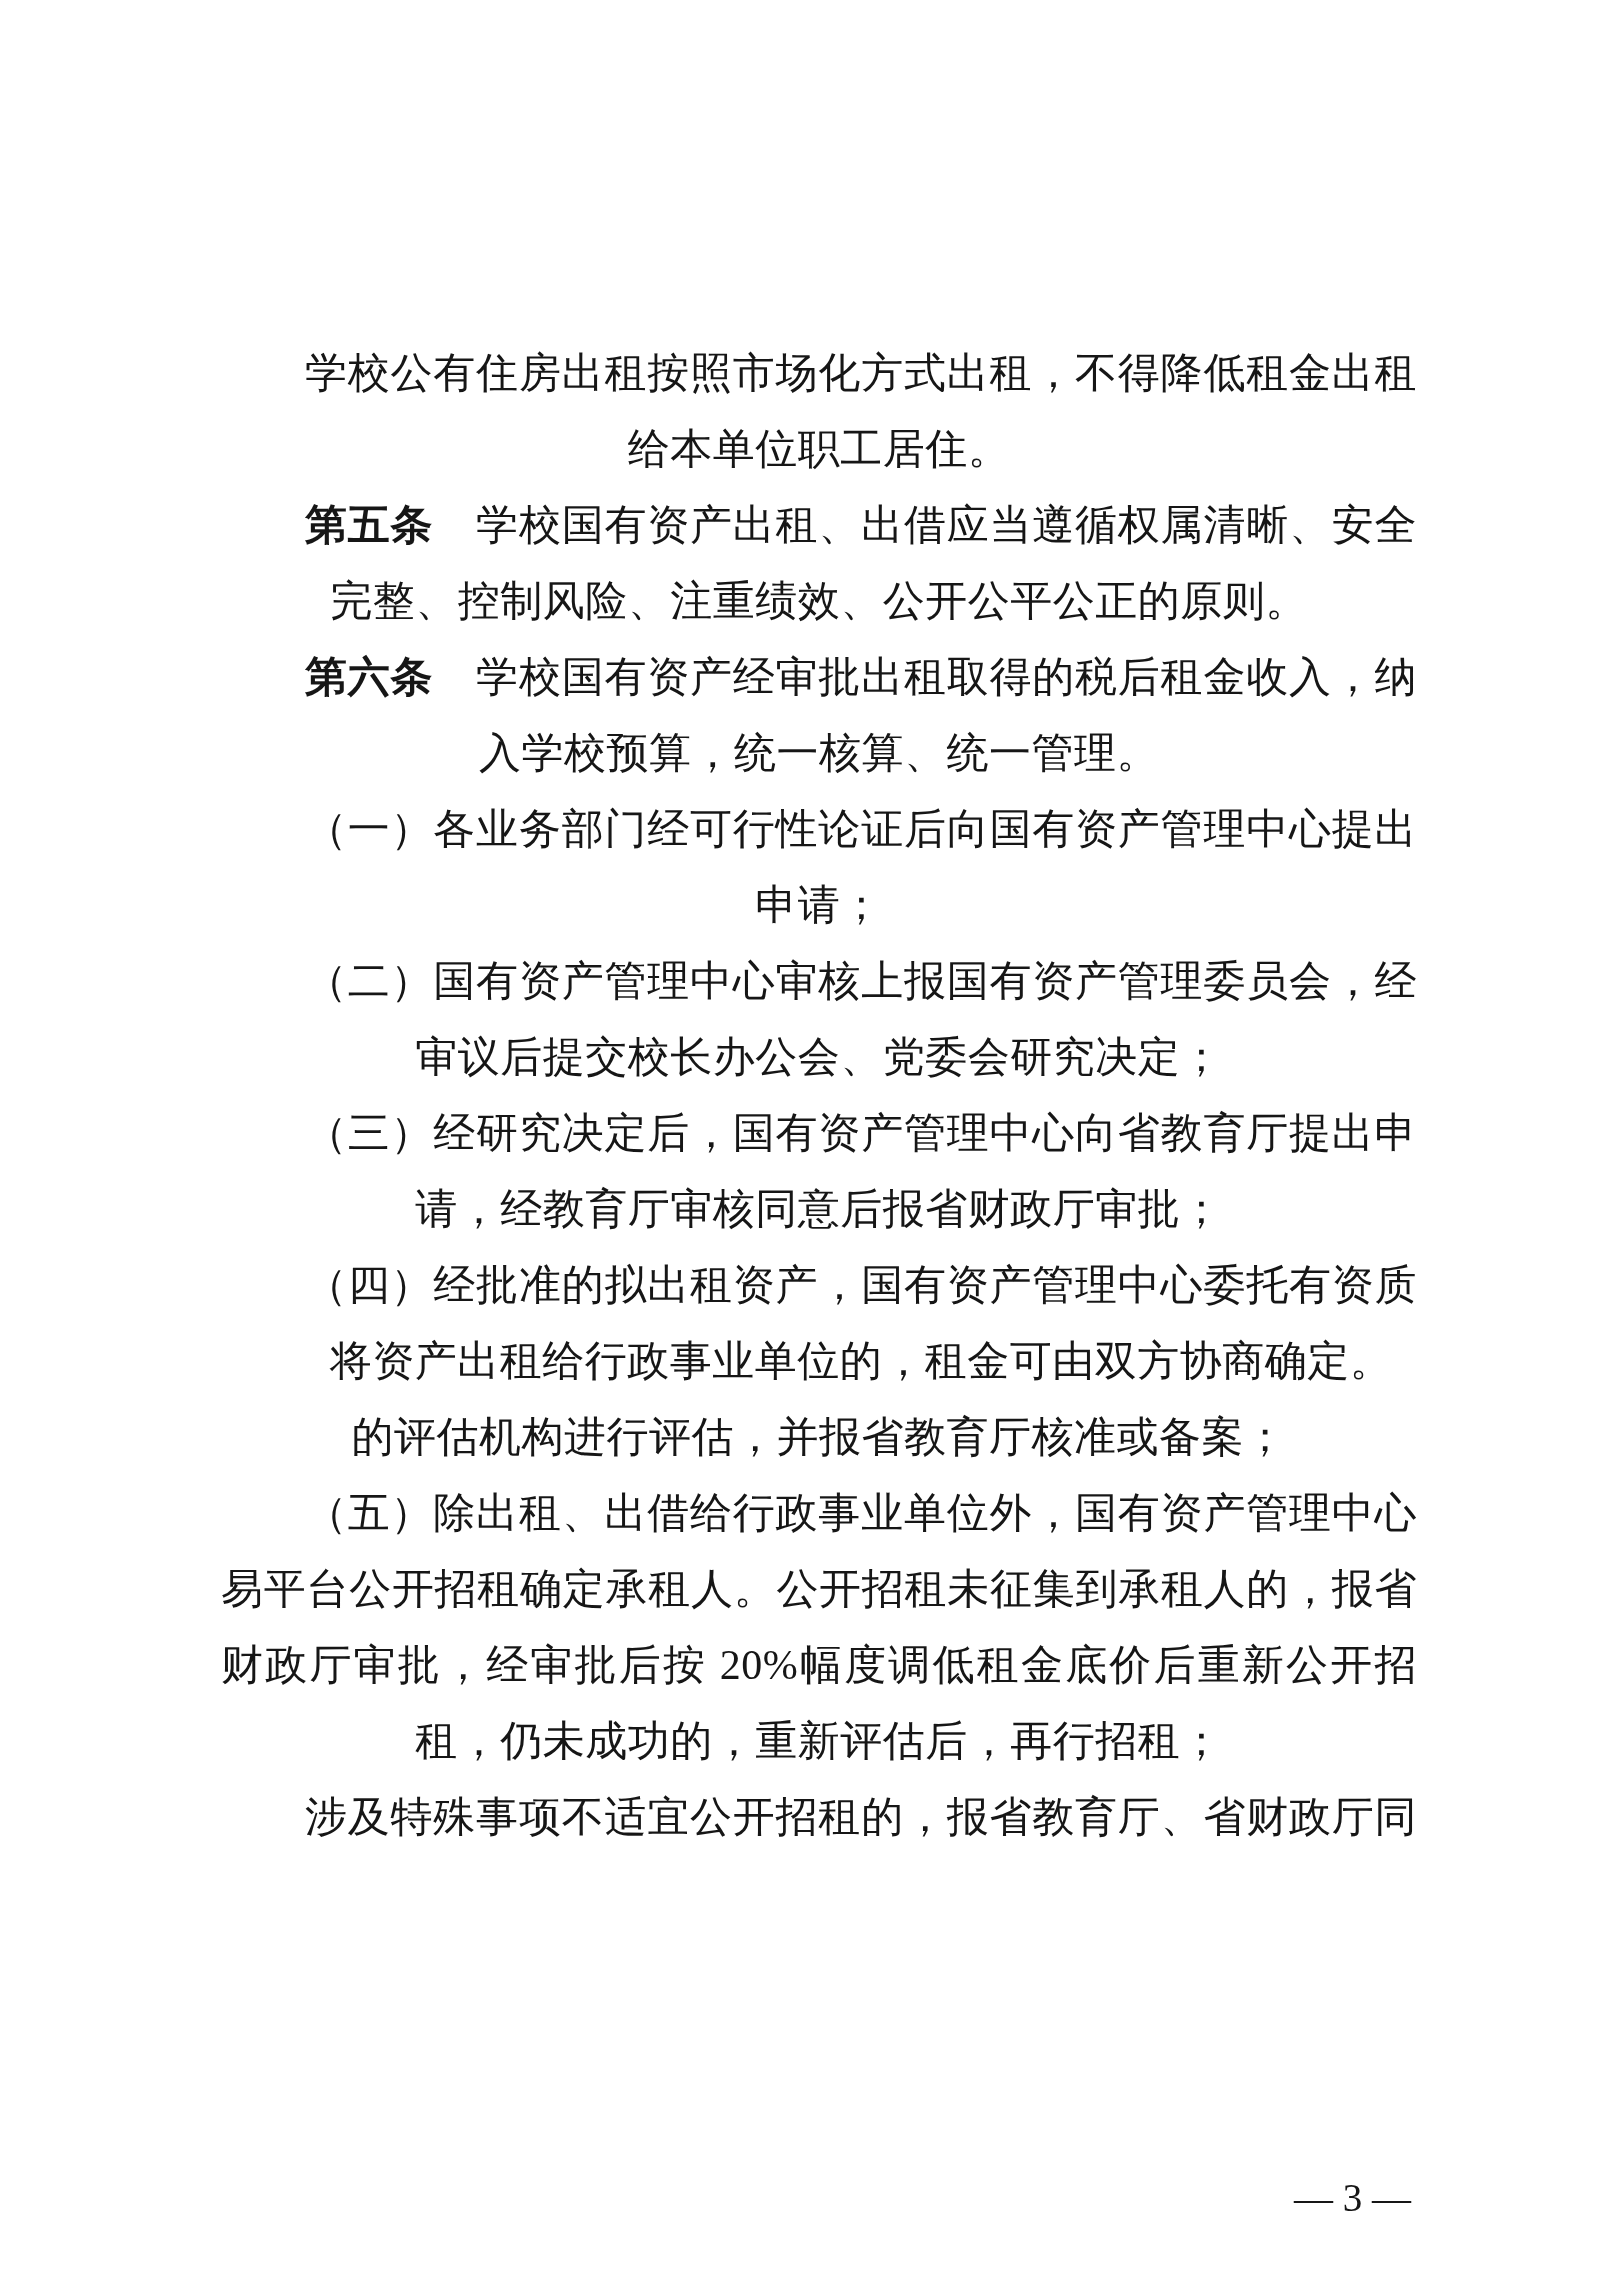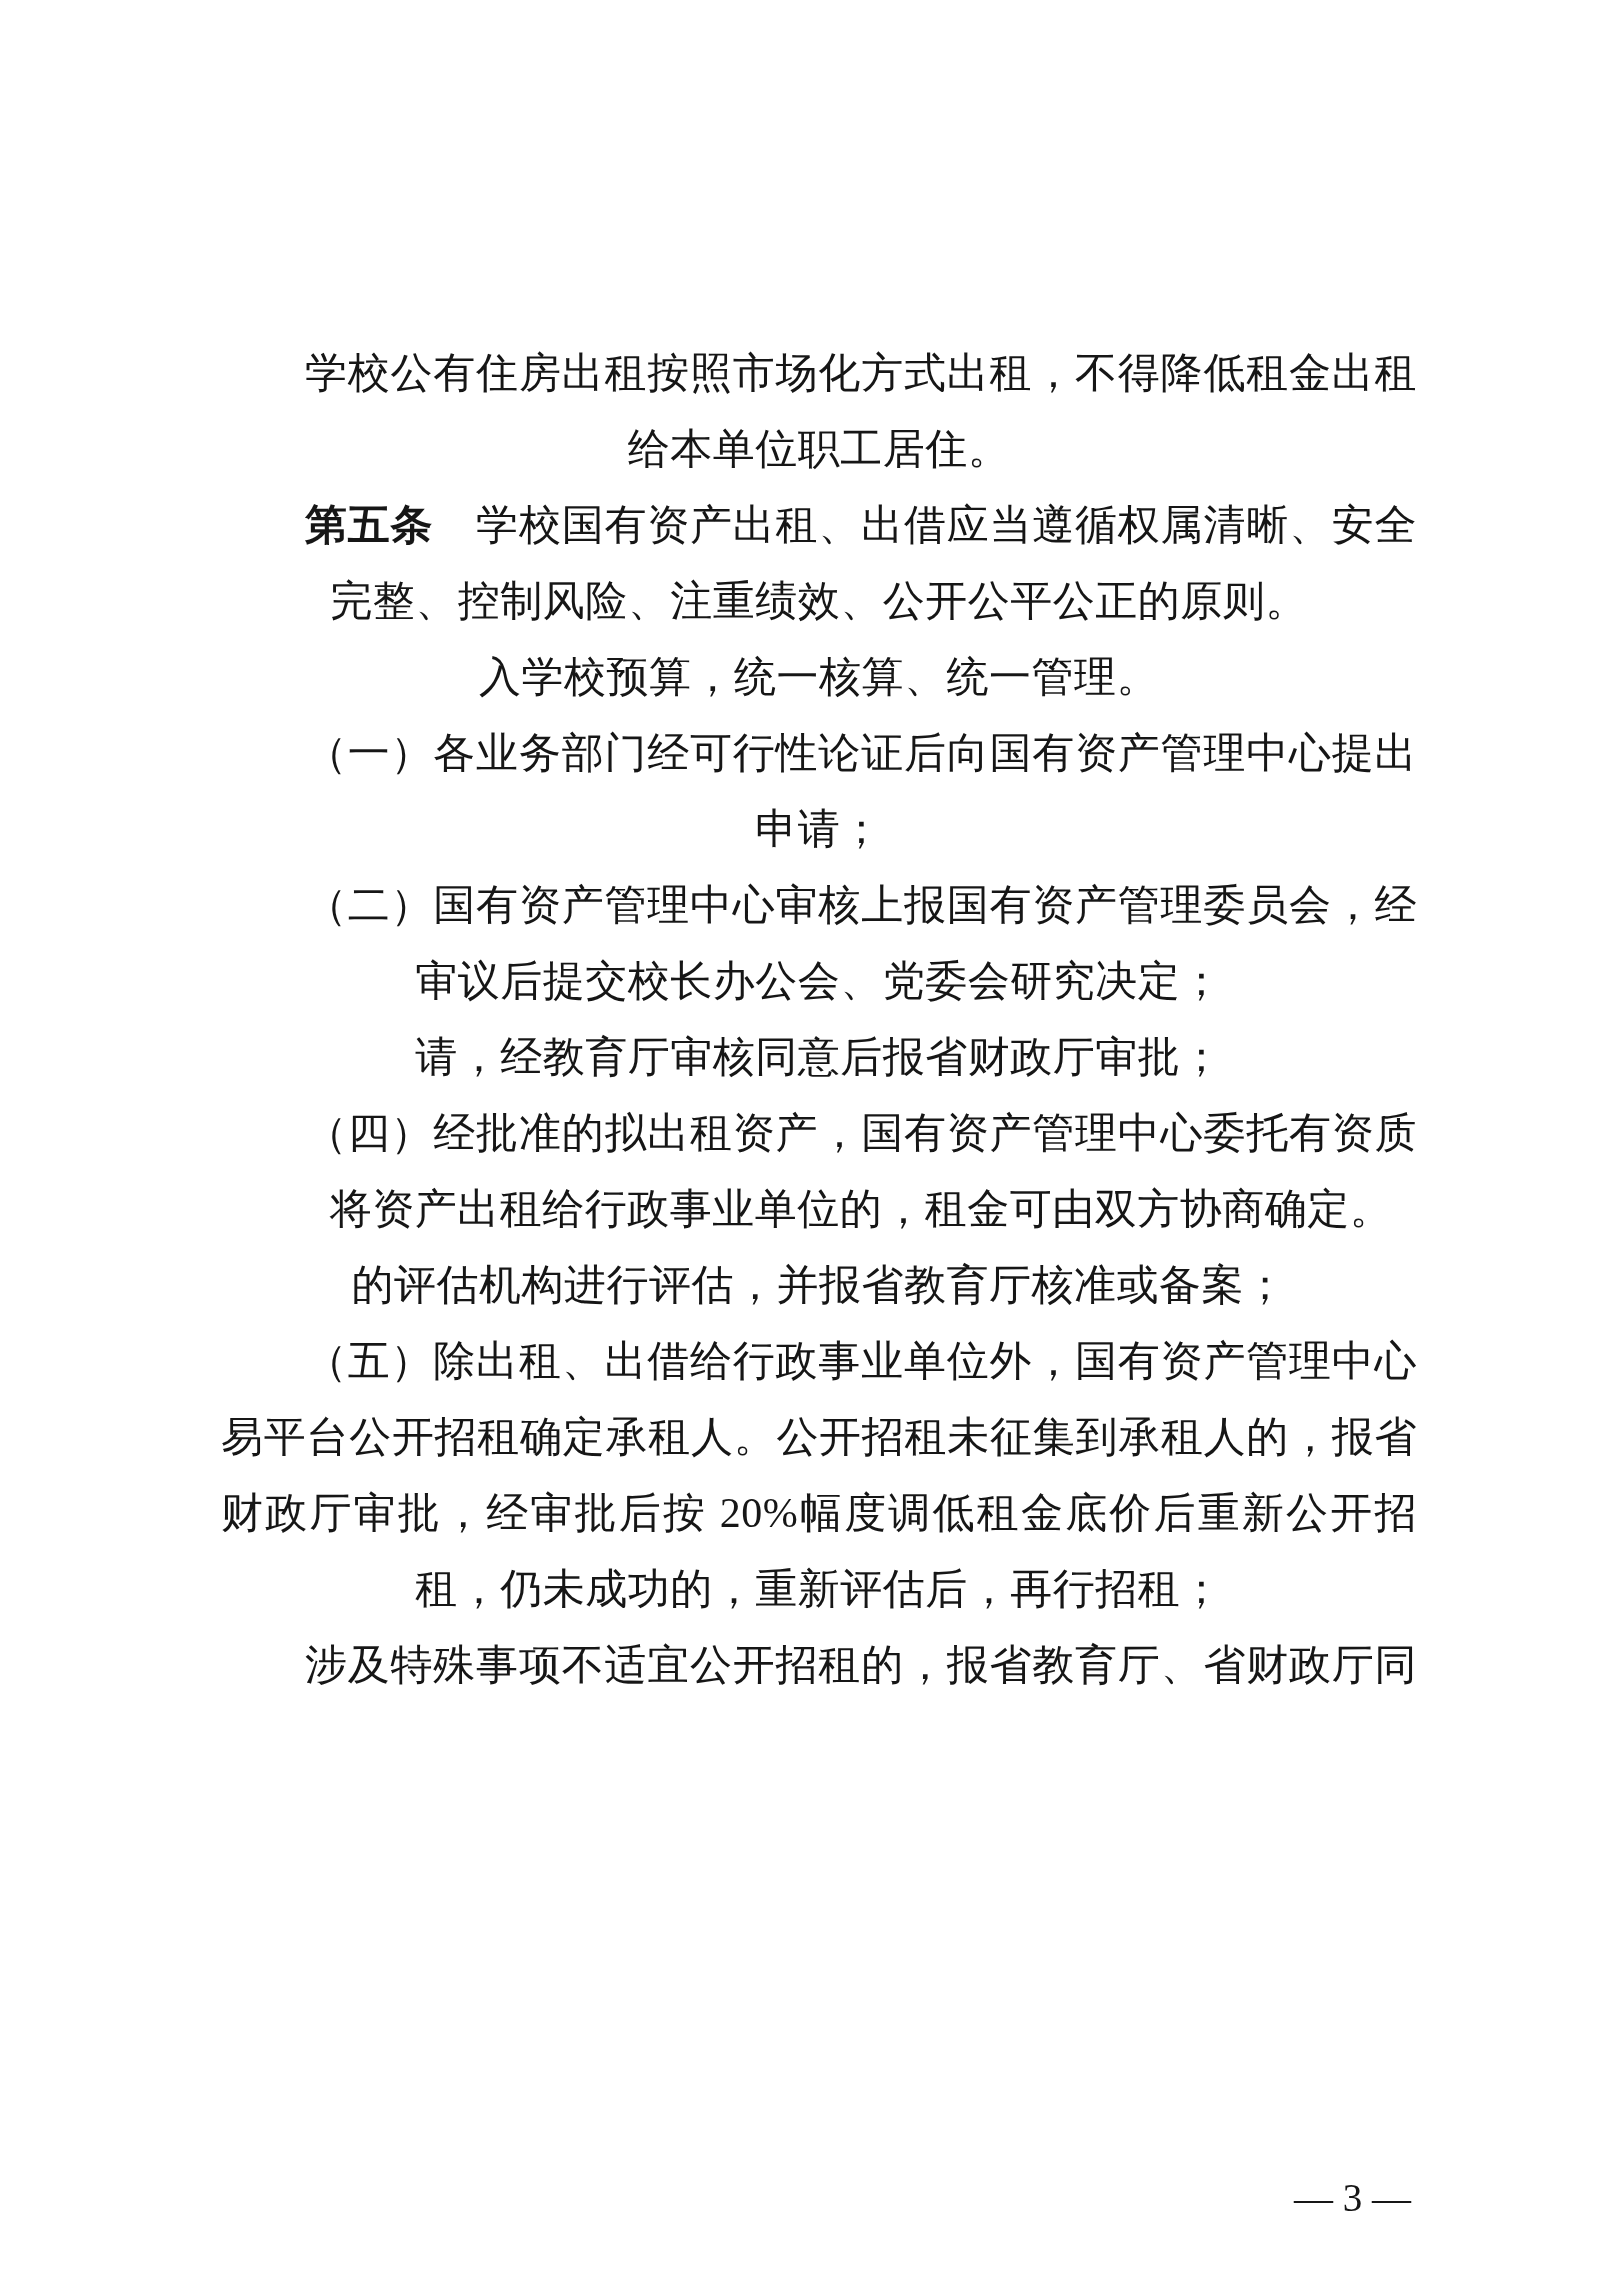--- a/index.html
+++ b/index.html
@@ -61,25 +61,27 @@
 </style>
 </head>
 <body>
 
 <div class="page">
   <div class="doc" id="doc-lines">
       <div class="line indent justify"><span class="seg">学校公有住房出租按照市场化方式出租，不得降低租金出租</span></div>
       <div class="line"><span class="seg">给本单位职工居住。</span></div>
       <div class="line indent justify"><span class="seg bold">第五条</span><span class="seg">　学校国有资产出租、出借应当遵循权属清晰、安全</span></div>
       <div class="line"><span class="seg">完整、控制风险、注重绩效、公开公平公正的原则。</span></div>
+      <div class="line indent justify"><span class="seg bold">第六条</span><span class="seg">　学校国有资产经审批出租取得的税后租金收入，纳</span></div>
       <div class="line"><span class="seg">入学校预算，统一核算、统一管理。</span></div>
       <div class="line indent justify"><span class="seg">（一）各业务部门经可行性论证后向国有资产管理中心提出</span></div>
       <div class="line"><span class="seg">申请；</span></div>
       <div class="line indent justify"><span class="seg">（二）国有资产管理中心审核上报国有资产管理委员会，经</span></div>
       <div class="line"><span class="seg">审议后提交校长办公会、党委会研究决定；</span></div>
+      <div class="line indent justify"><span class="seg">（三）经研究决定后，国有资产管理中心向省教育厅提出申</span></div>
       <div class="line"><span class="seg">请，经教育厅审核同意后报省财政厅审批；</span></div>
       <div class="line indent justify"><span class="seg">（四）经批准的拟出租资产，国有资产管理中心委托有资质</span></div>
       <div class="line indent"><span class="seg">将资产出租给行政事业单位的，租金可由双方协商确定。</span></div>
       <div class="line"><span class="seg">的评估机构进行评估，并报省教育厅核准或备案；</span></div>
       <div class="line indent justify"><span class="seg">（五）除出租、出借给行政事业单位外，国有资产管理中心</span></div>
       <div class="line justify"><span class="seg">易平台公开招租确定承租人。公开招租未征集到承租人的，报省</span></div>
       <div class="line justify"><span class="seg">财政厅审批，经审批后按 20%幅度调低租金底价后重新公开招</span></div>
       <div class="line"><span class="seg">租，仍未成功的，重新评估后，再行招租；</span></div>
       <div class="line indent justify"><span class="seg">涉及特殊事项不适宜公开招租的，报省教育厅、省财政厅同</span></div>
     </div>

